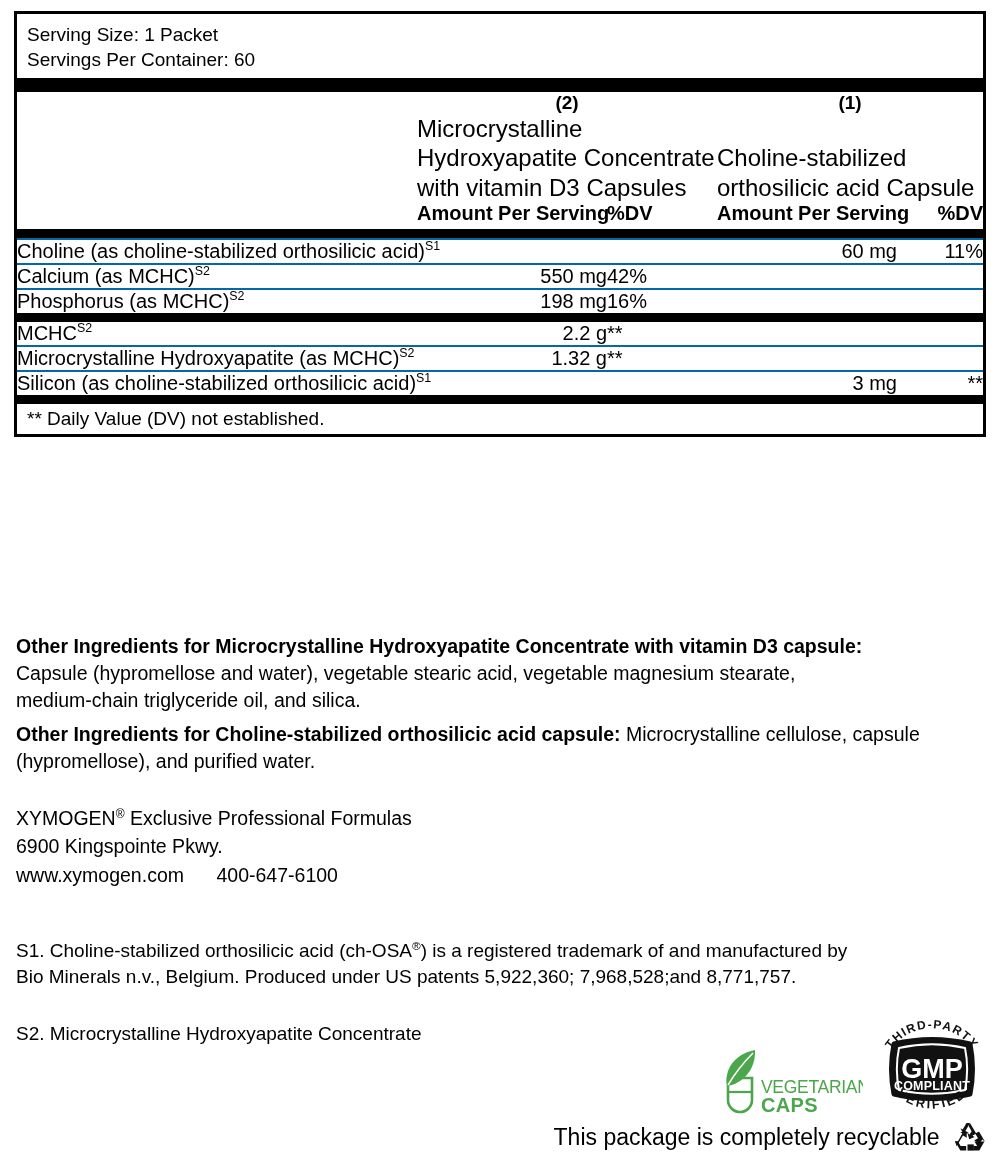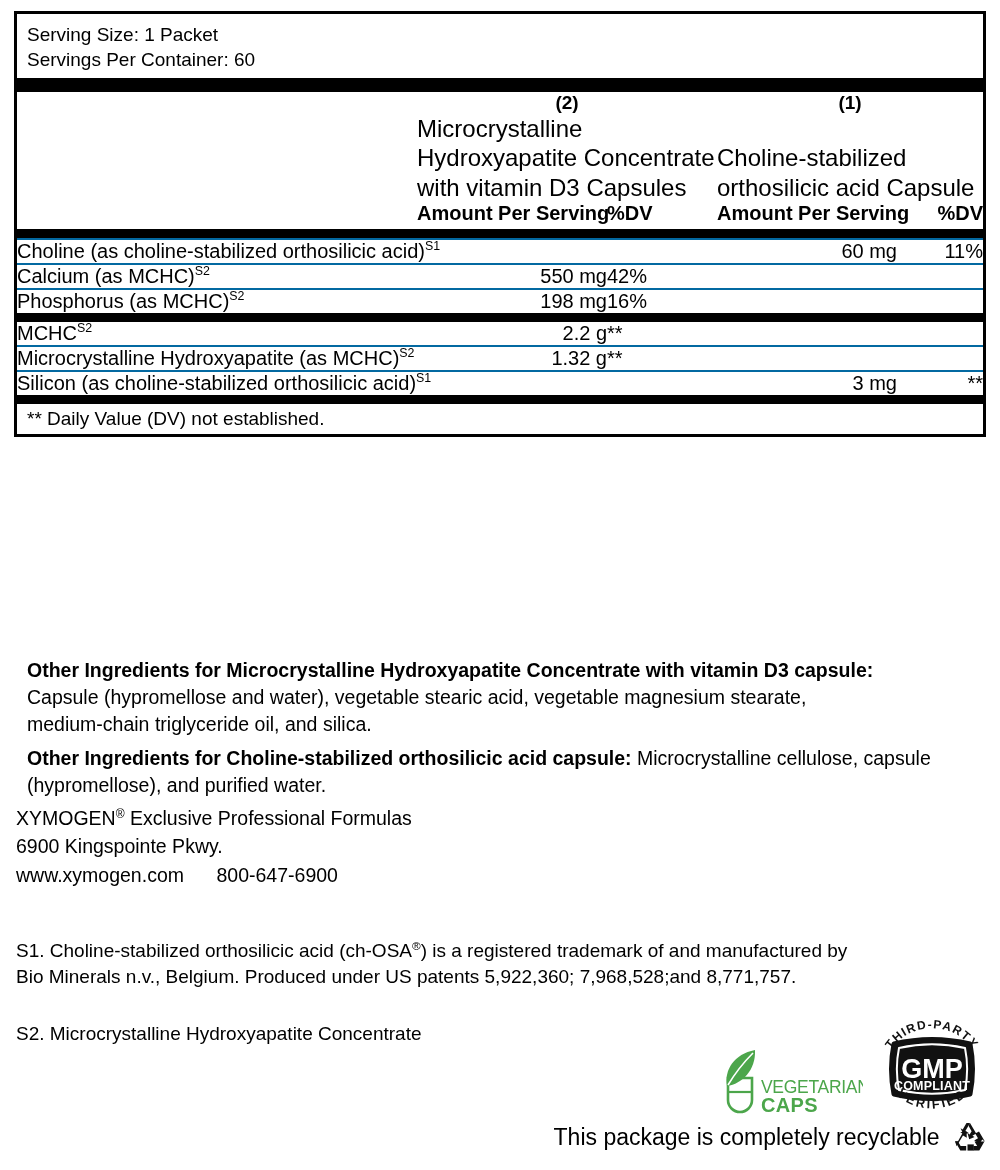--- a/index.html
+++ b/index.html
@@ -70,25 +70,24 @@
   sup { font-size: 0.62em; vertical-align: super; line-height: 0; }
 
   .footnote {
     font-size: 19px;
     padding: 4px 0 4px 10px;
   }
 
   
   .other-block {
     position: absolute;
-    left: 16px; top: 658px;
+    left: 16px; top: 634px;
     width: 960px;
     font-size: 19.5px;
     line-height: 1.28;
-    margin-left: 11px;
   }
   .other-block p { margin: 0 0 2px 0; }
   .other-block .gap { height: 7px; }
   .bold { font-weight: bold; }
 
   .addr-block {
     position: absolute;
     left: 16px; top: 804px;
     font-size: 19.5px;
     line-height: 1.45;
@@ -255,21 +254,21 @@
     <p>Capsule (hypromellose and water), vegetable stearic acid, vegetable magnesium stearate,</p>
     <p>medium-chain triglyceride oil, and silica.</p>
     <div class="gap"></div>
     <p><span class="bold">Other Ingredients for Choline-stabilized orthosilicic acid capsule:</span> <span>Microcrystalline cellulose, capsule</span></p>
     <p>(hypromellose), and purified water.</p>
   </div>
 
   <div class="addr-block">
     <div><span>XYMOGEN</span><sup>®</sup><span> Exclusive Professional Formulas</span></div>
     <div>6900 Kingspointe Pkwy.</div>
-    <div>www.xymogen.com      800-647-6900</div>
+    <div>www.xymogen.com      400-647-6100</div>
   </div>
 
   <div class="notes-block">
     <div><span>S1. Choline-stabilized orthosilicic acid (ch-OSA</span><sup>®</sup><span>) is a registered trademark of and manufactured by</span></div>
     <div>Bio Minerals n.v., Belgium. Produced under US patents 5,922,360; 7,968,528;and 8,771,757.</div>
     <div class="n2">S2. Microcrystalline Hydroxyapatite Concentrate</div>
   </div>
 
   <div class="veg-logo">
     <svg width="145" height="68" viewBox="0 0 145 68" xmlns="http://www.w3.org/2000/svg">

